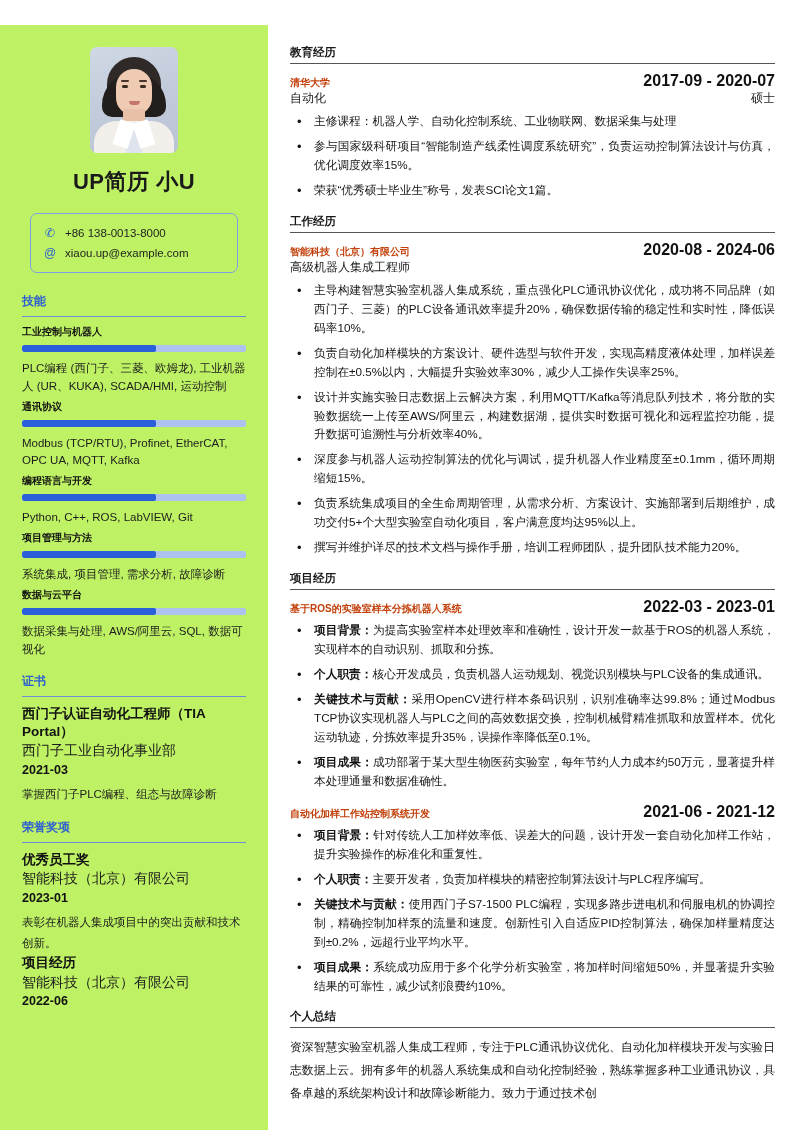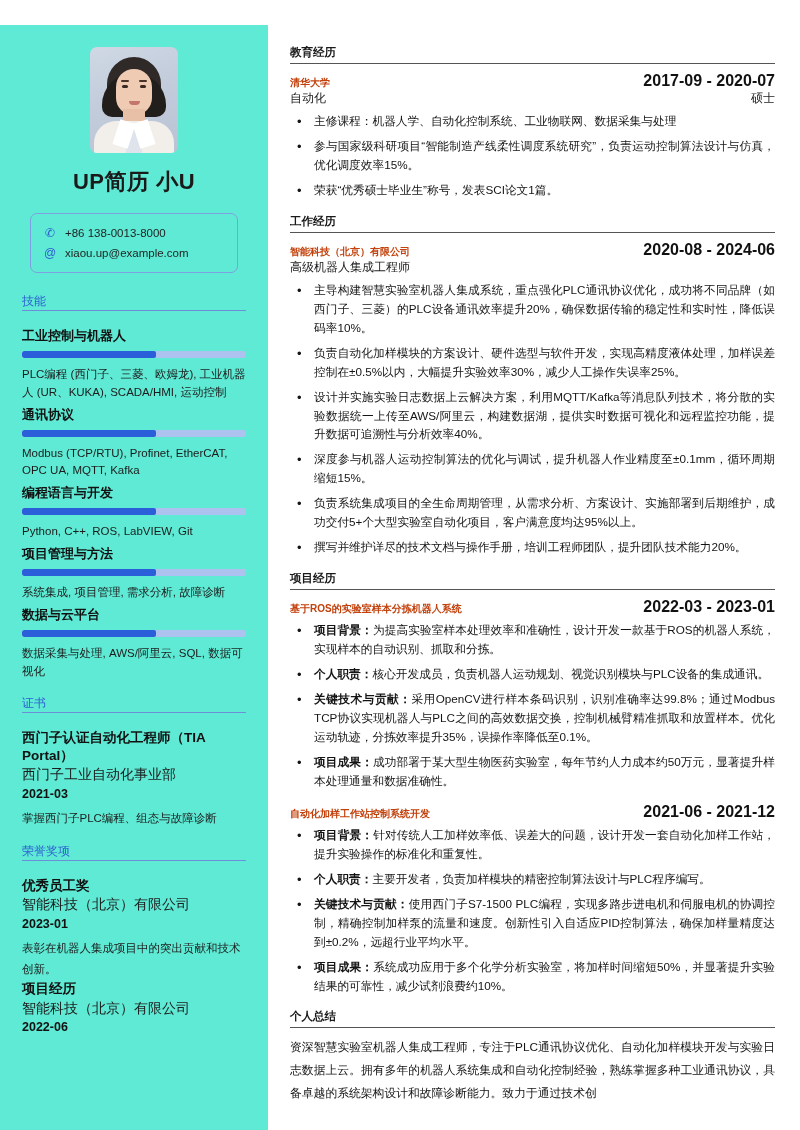--- a/index.html
+++ b/index.html
@@ -8,21 +8,21 @@
     background: #ffffff;
     font-family: "Liberation Sans", "DejaVu Sans", sans-serif;
     overflow: hidden;
   }
   .page { position: relative; width: 800px; height: 1130px; background: #fff; }
 
   
   .sidebar {
     position: absolute; left: 0; top: 25px;
     width: 268px; height: 1105px;
-    background: #5eead4;
+    background: #bef264;
     padding: 22px 22px 0 22px;
   }
   .photo-wrap { display: flex; justify-content: center; margin-bottom: 14px; }
   .photo {
     width: 88px; height: 106px; border-radius: 7px;
     background: linear-gradient(160deg,#cfd8e4 0%,#c3ccdb 45%,#b9c3d4 100%);
     position: relative; overflow: hidden;
   }
   .ph-hair { position:absolute; left:17px; top:10px; width:54px; height:50px;
     background:#2f2a28; border-radius:28px 28px 18px 18px; }
@@ -57,25 +57,25 @@
   }
   .contact-box {
     border:1px solid #7fa0e0; border-radius:7px;
     padding:9px 12px; margin:0 8px 20px 8px; background:transparent;
   }
   .contact-row { display:flex; align-items:center; gap:8px; padding:3px 0;
     font-size:11.5px; color:#1f1f1f; }
   .c-ico { color:#2f5fd0; font-size:12px; width:14px; display:inline-block; text-align:center; }
 
   .side-head {
-    font-size:12px; font-weight:400; color:#2d5fd1;
-    padding-bottom:0; margin-bottom:16px;
+    font-size:12px; font-weight:700; color:#2d5fd1;
+    padding-bottom:6px; margin-bottom:8px;
     border-bottom:1.5px solid #6d8dd6;
   }
-  .skill-name { font-size:13px; font-weight:700; color:#111; margin:12px 0 6px; }
+  .skill-name { font-size:10px; font-weight:700; color:#111; margin:12px 0 6px; }
   .skill-name:first-of-type { margin-top:0; }
   .bar { height:7px; background:#adc2ee; border-radius:2px; overflow:hidden; margin-bottom:8px; }
   .bar > i { display:block; height:100%; background:#2b5fd9; border-radius:2px; }
   .skill-desc { font-size:11.5px; color:#1c1c1c; line-height:1.55; margin-bottom:4px; }
 
   .cert-title { font-size:13.5px; font-weight:700; color:#111; line-height:1.35; margin-top:14px; }
   .cert-title:first-of-type { margin-top:0; }
   .cert-org { font-size:14px; color:#1c1c1c; line-height:1.4; }
   .cert-date { font-size:12.5px; font-weight:700; color:#111; line-height:1.45; }
   .cert-desc { font-size:11.5px; color:#1c1c1c; line-height:1.85; margin-top:5px; }

